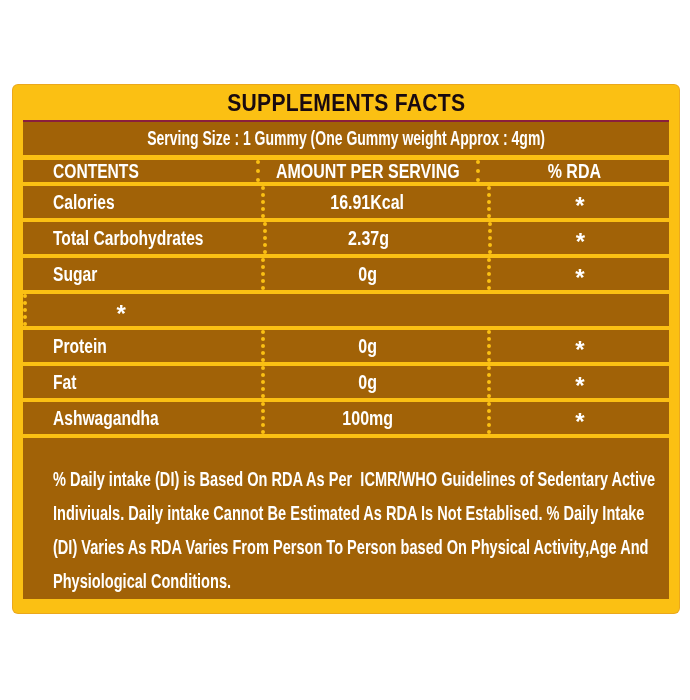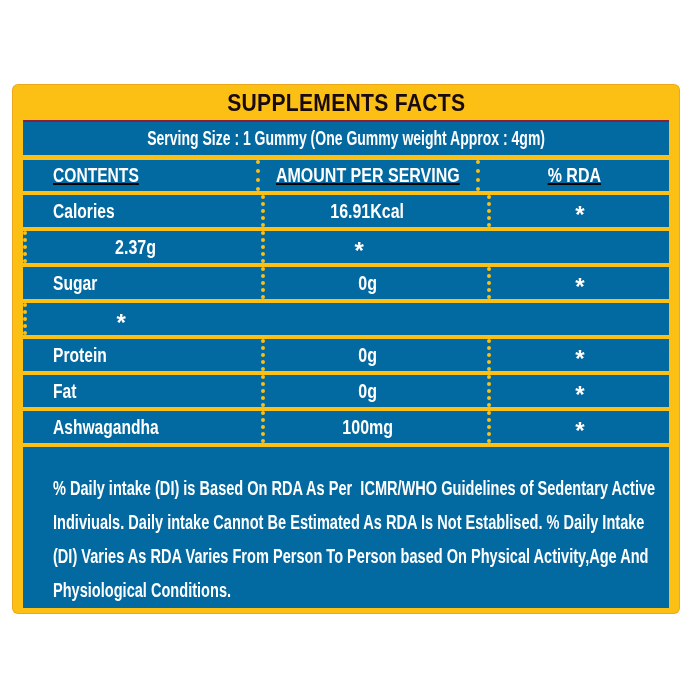--- a/index.html
+++ b/index.html
@@ -10,31 +10,31 @@
   .card {
     position:absolute; left:13px; top:85px; width:666px; height:528px;
     background:#FBC013; border-radius:5px; box-sizing:border-box;
     padding:0 10px; box-shadow:0 0 0 1px #eba81c;
   }
   .title-band { height:35px; display:flex; align-items:center; justify-content:center; }
   .title-text {
     color:#190a10; font-size:24px; font-weight:800; letter-spacing:.3px;
     display:inline-block; transform:scaleX(.88); white-space:nowrap;
   }
-  .band { background:#0369a1; }
+  .band { background:#a16207; }
   .serving {
     height:33px; border-top:2px solid #8a1f3d; display:flex;
     align-items:center; justify-content:center; margin-bottom:5px;
   }
   .serving-text {
     color:#fff; font-size:20px; font-weight:700; display:inline-block;
     transform:scaleX(.70); white-space:nowrap;
   }
   .trow { display:flex; margin-bottom:4px; }
-  .header-row { height:31px;text-decoration:underline; }
+  .header-row { height:22px; }
   .data-row { height:32px;gap:17px; }
   .cell { display:flex; align-items:center; box-sizing:border-box; }
   .c1 { width:36%; padding-left:30px; }
   .c2 { width:34.2%; justify-content:center; border-left:4px dotted #FBC013; }
   .c3 { width:29.8%; justify-content:center; border-left:4px dotted #FBC013;text-align:right; }
   .cond { display:inline-block; font-weight:700; color:#ffffff; font-size:20px; white-space:nowrap; }
   .l { transform:scaleX(.78); transform-origin:0 50%; }
   .c { transform:scaleX(.80); transform-origin:50% 50%; }
   .ast { font-size:24px; line-height:10px; position:relative; top:4px; transform:none; }
   .footnote { height:161px; box-sizing:border-box; padding:24px 0 0 30px; overflow:hidden; }
@@ -75,20 +75,23 @@
       </div>
     <div class="cell c2">
         <span class="cond c">16.91Kcal</span>
       </div>
     <div class="cell c3">
         <span class="cond c ast">*</span>
       </div>
   </div>
 
   <div class="band trow data-row">
+    <div class="cell c1">
+        <span class="cond l">Total Carbohydrates</span>
+      </div>
     <div class="cell c2">
         <span class="cond c">2.37g</span>
       </div>
     <div class="cell c3">
         <span class="cond c ast">*</span>
       </div>
   </div>
 
   <div class="band trow data-row">
     <div class="cell c1">

